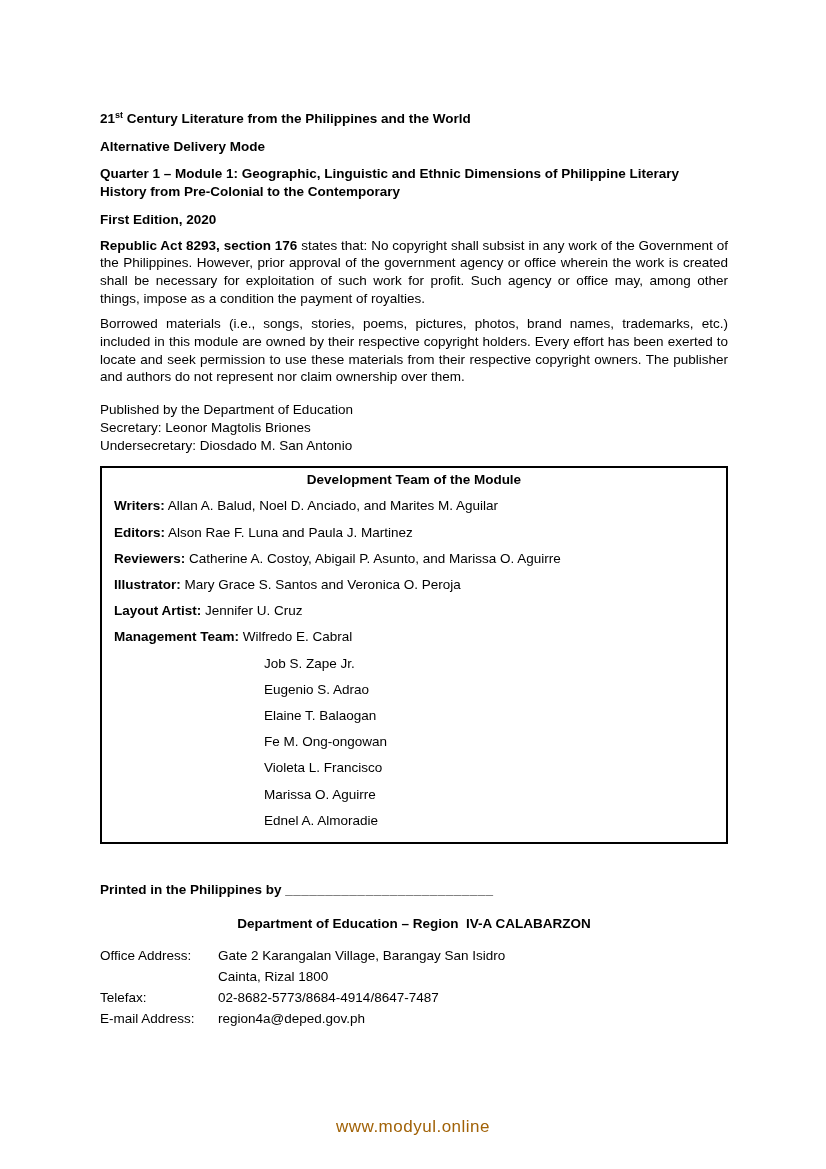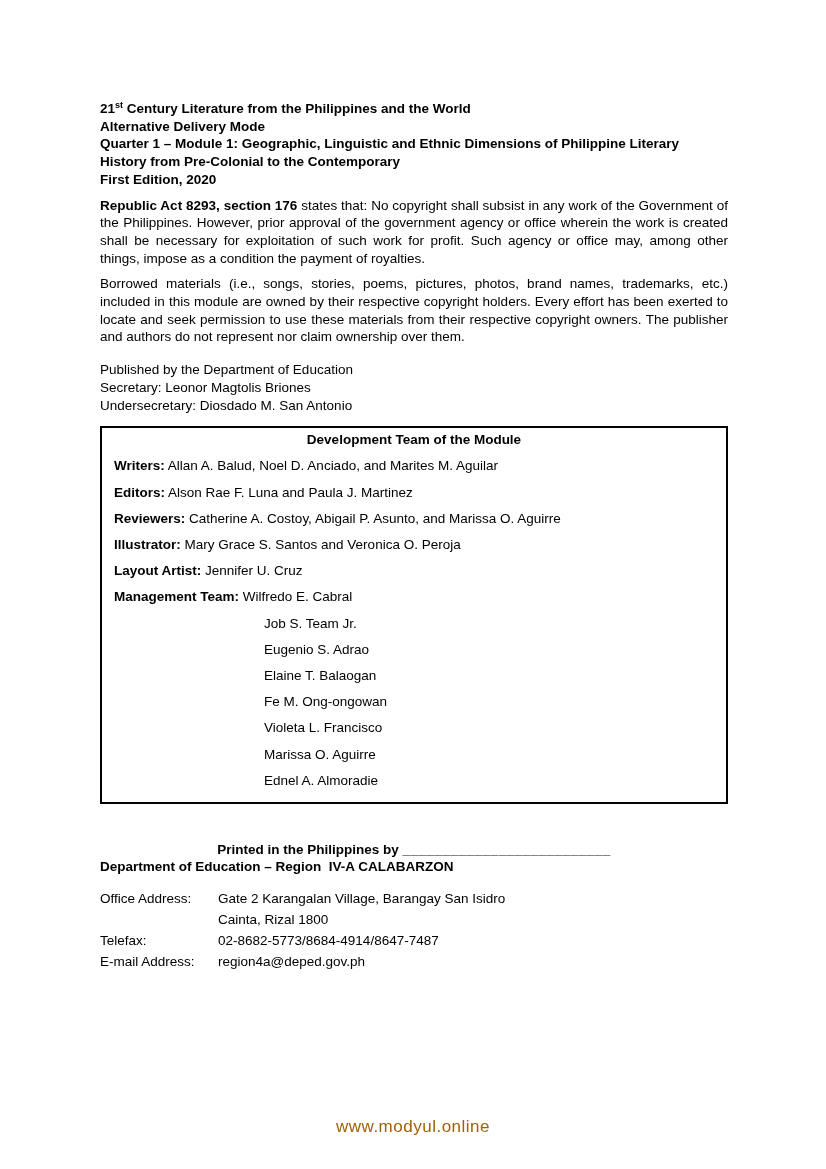--- a/index.html
+++ b/index.html
@@ -18,21 +18,21 @@
     color: #000000;
     overflow: hidden;
   }
   .content {
     position: absolute;
     left: 100px;
     top: 100px;
     width: 628px;
   }
   p { margin: 0; }
-  .bold { font-weight: bold; }
+  .bold { font-weight: bold; margin-top: 10px; }
   sup {
     font-size: 9px;
     line-height: 0;
     vertical-align: super;
   }
   .justify { text-align: justify; }
   .para { margin-top: 8px; }
   .published-block { margin-top: 15px; }
 
   .team-box {
@@ -40,23 +40,23 @@
     border: 2px solid #000000;
     padding: 3px 12px 12px 12px;
   }
   .box-title {
     text-align: center;
     font-weight: bold;
   }
   .team-row { margin-top: 8.5px; }
   .member-indent { margin-left: 150px; }
 
-  .printed-line { margin-top: 37px; font-weight: bold; text-align: center; }
+  .printed-line { margin-top: 37px; font-weight: bold; }
   .blank-line { font-weight: bold; letter-spacing: 0.5px; }
-  .dept-line { font-weight: bold; }
+  .dept-line { margin-top: 17px; font-weight: bold; text-align: center; }
 
   .contact { margin-top: 12px; }
   .contact-row {
     display: flex;
     line-height: 21px;
   }
   .c-label { flex: 0 0 118px; }
   .c-value { flex: 1; }
 
   .watermark {
@@ -94,21 +94,21 @@
     </div>
 
     <div class="team-box">
       <p class="box-title">Development Team of the Module</p>
       <p class="team-row"><b>Writers:</b> <span>Allan A. Balud, Noel D. Anciado, and Marites M. Aguilar</span></p>
       <p class="team-row"><b>Editors:</b> <span>Alson Rae F. Luna and Paula J. Martinez</span></p>
       <p class="team-row"><b>Reviewers:</b> <span>Catherine A. Costoy, Abigail P. Asunto, and Marissa O. Aguirre</span></p>
       <p class="team-row"><b>Illustrator:</b> <span>Mary Grace S. Santos and Veronica O. Peroja</span></p>
       <p class="team-row"><b>Layout Artist:</b> <span>Jennifer U. Cruz</span></p>
       <p class="team-row"><b>Management Team:</b> <span>Wilfredo E. Cabral</span></p>
-      <p class="team-row member-indent">Job S. Team Jr.</p>
+      <p class="team-row member-indent">Job S. Zape Jr.</p>
       <p class="team-row member-indent">Eugenio S. Adrao</p>
       <p class="team-row member-indent">Elaine T. Balaogan</p>
       <p class="team-row member-indent">Fe M. Ong-ongowan</p>
       <p class="team-row member-indent">Violeta L. Francisco</p>
       <p class="team-row member-indent">Marissa O. Aguirre</p>
       <p class="team-row member-indent">Ednel A. Almoradie</p>
     </div>
 
     <p class="printed-line"><span>Printed in the Philippines by</span> <span class="blank-line">__________________________</span></p>
 

